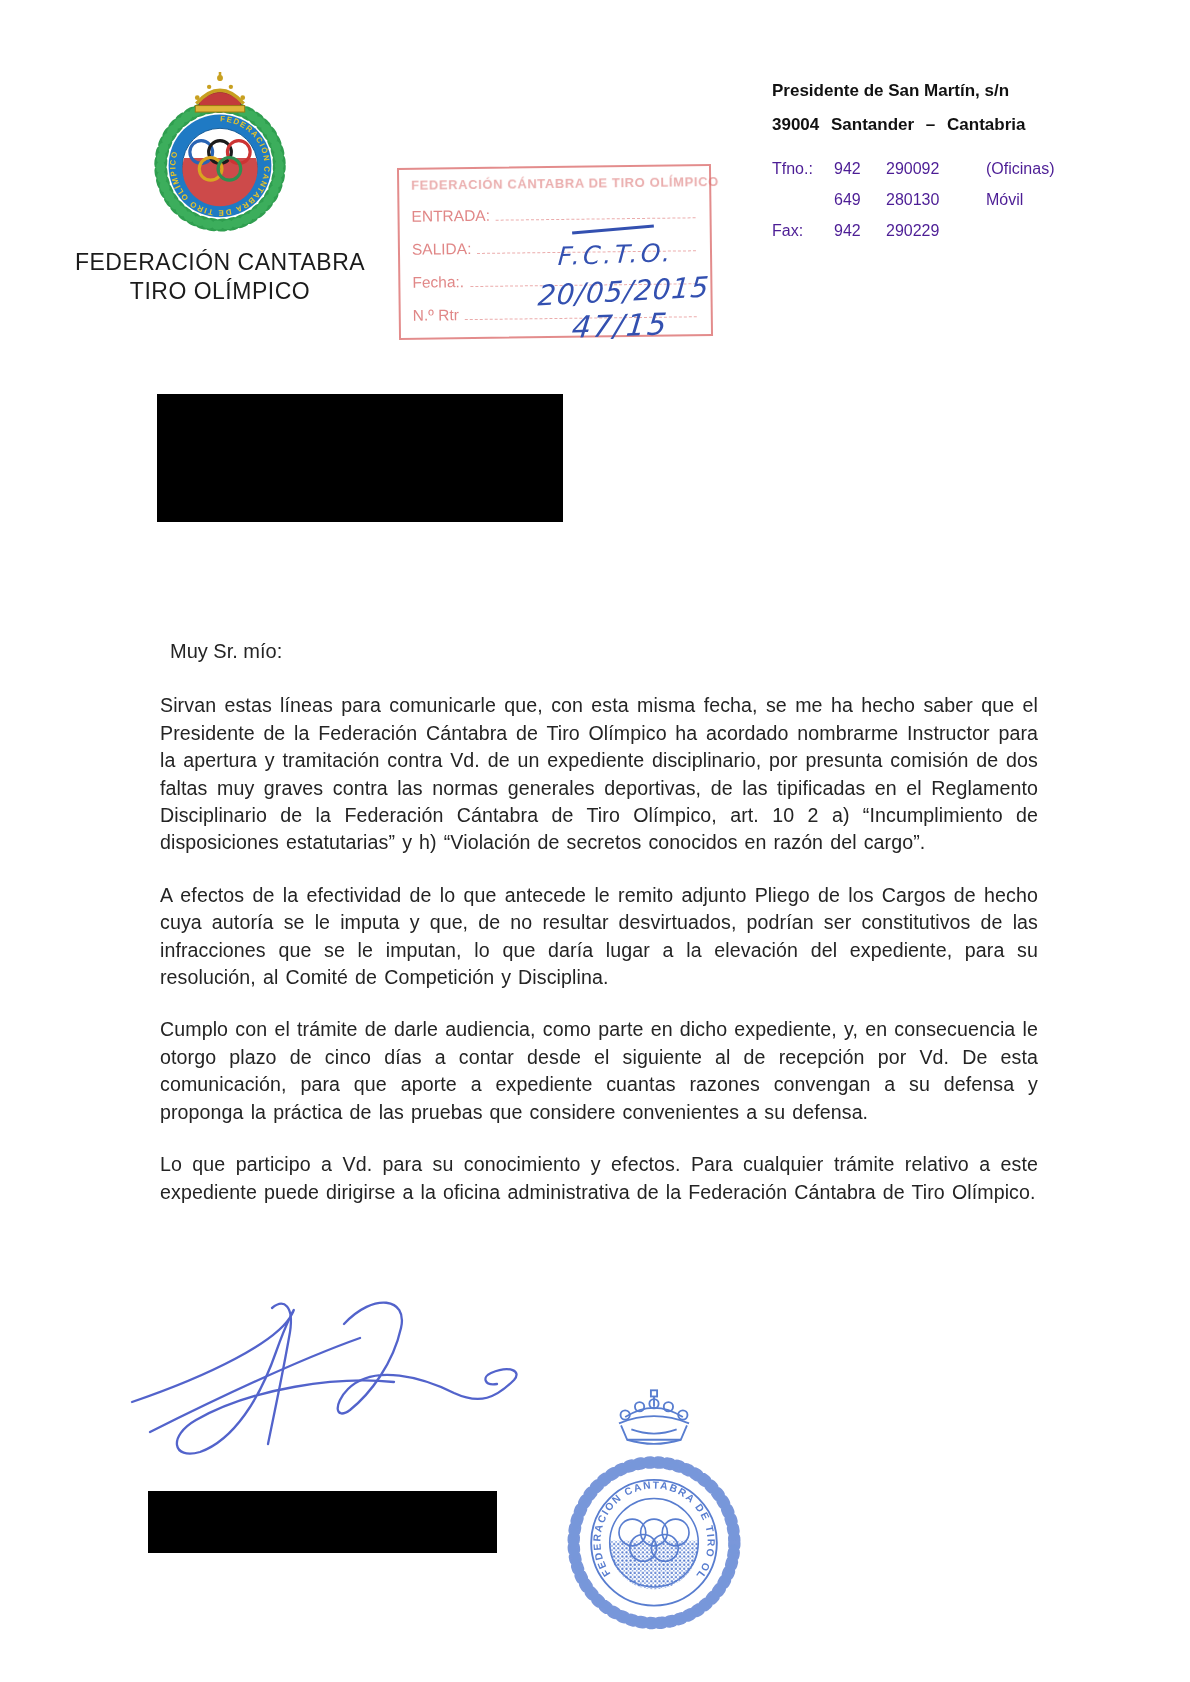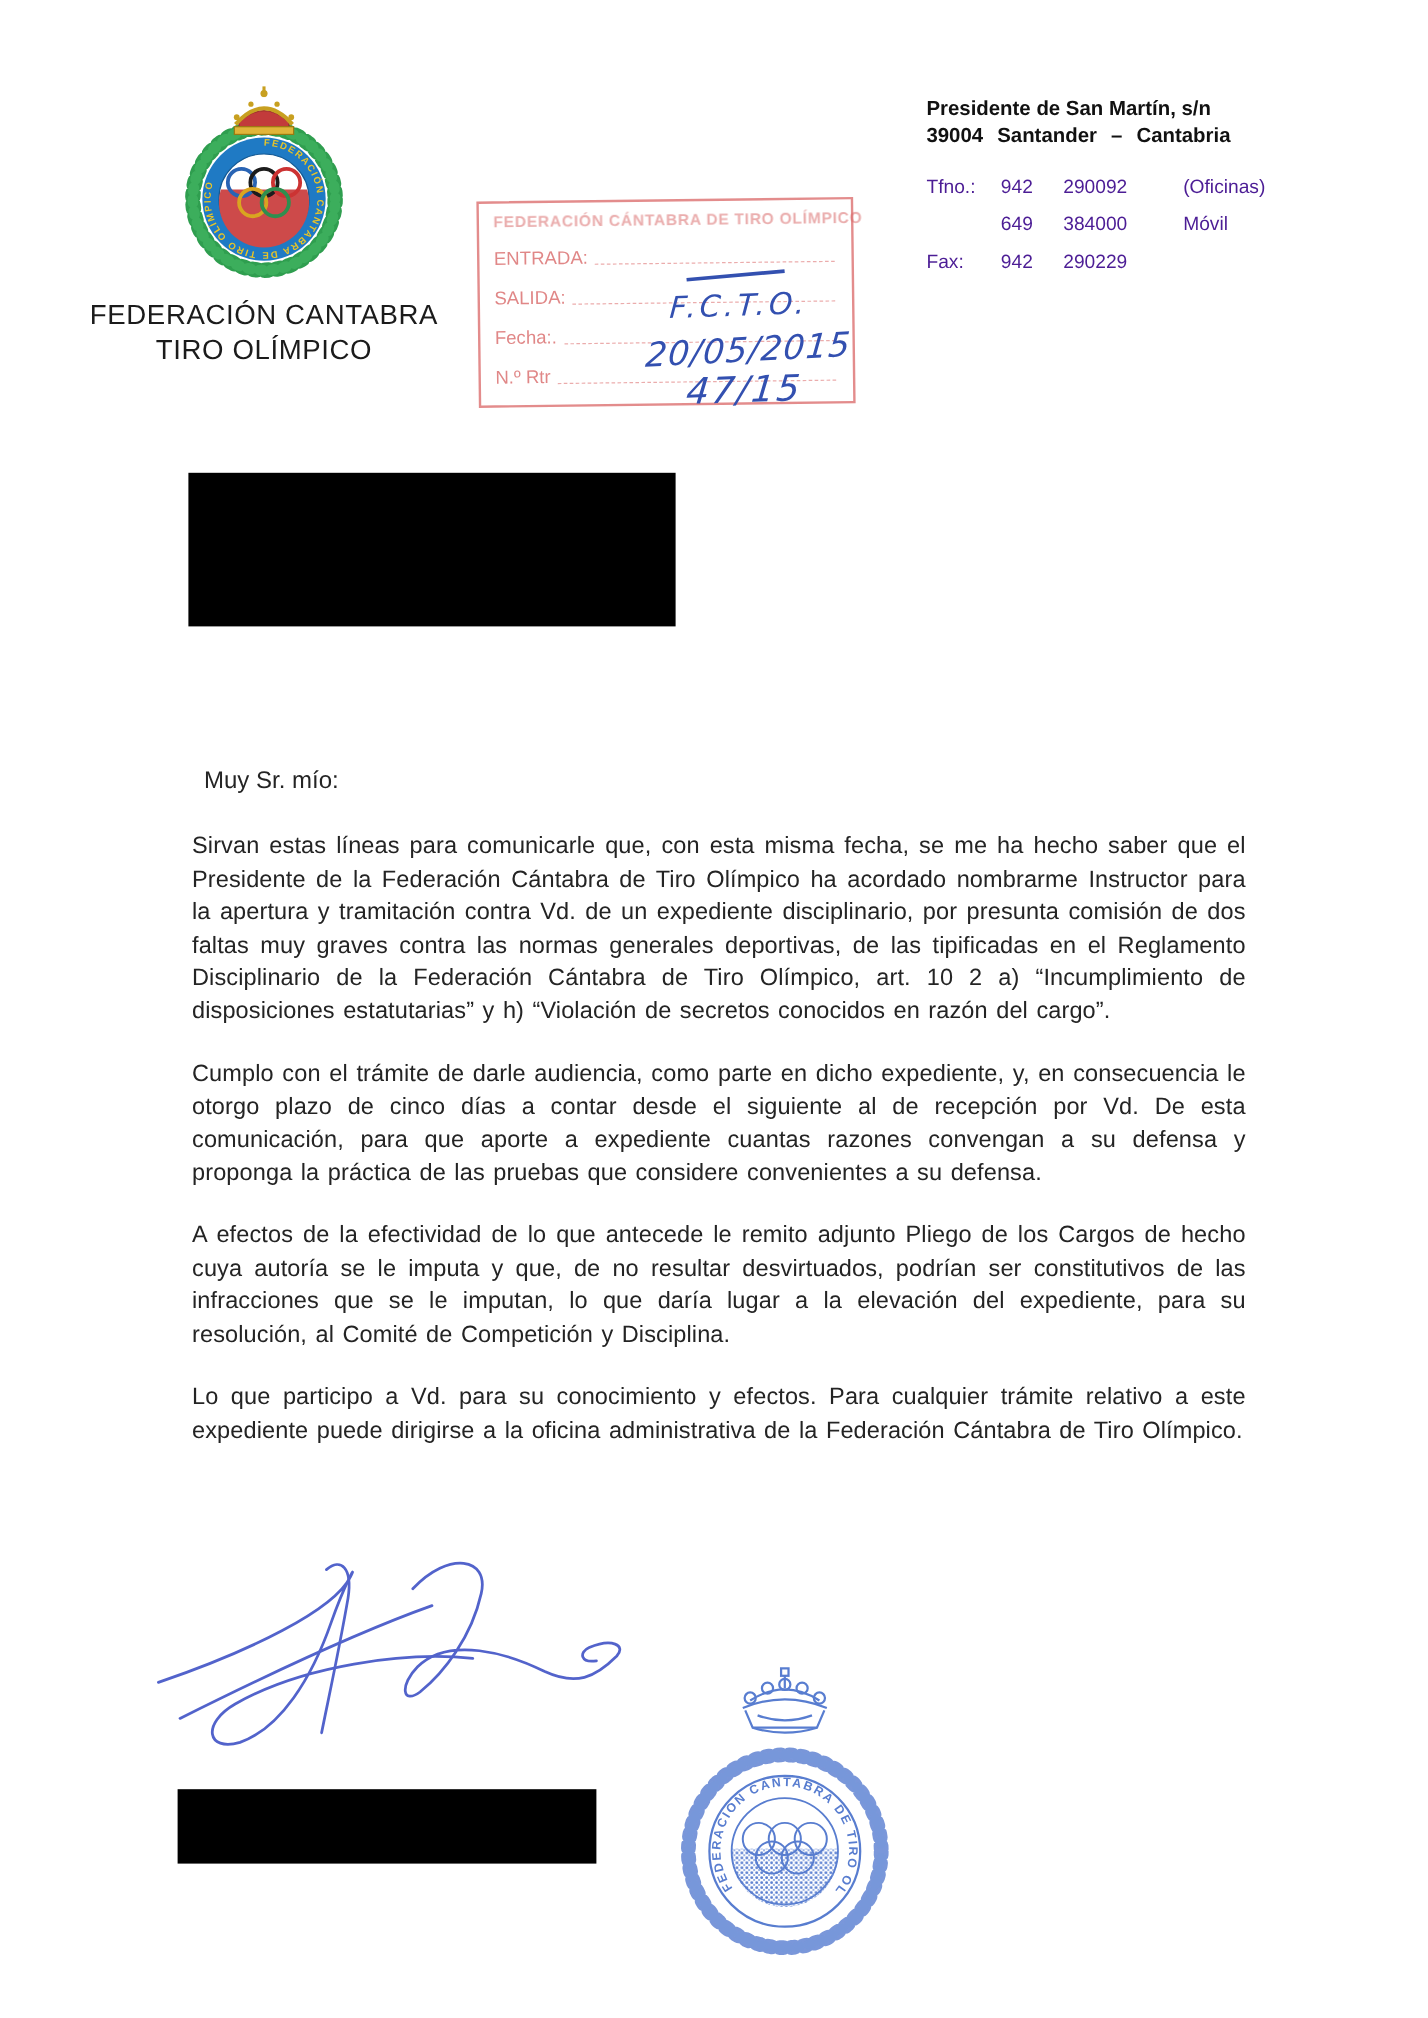--- a/index.html
+++ b/index.html
@@ -7,21 +7,21 @@
     position:relative;width:1190px;height:1682px;margin:0 auto;
     background:#ffffff;overflow:hidden;
     font-family:"Liberation Sans",sans-serif;color:#222;
   }
   
   .logo-block{position:absolute;left:70px;top:70px;width:300px;text-align:center;}
   .logo-block svg{display:block;margin:0 auto;}
   .org-name{margin-top:8px;font-size:23px;line-height:29px;color:#1b1b1b;letter-spacing:.5px;text-align:center;}
   .address-block{position:absolute;left:772px;top:80px;width:300px;}
   .addr-bold{font-weight:bold;font-size:17px;line-height:22px;color:#111;}
-  .addr-gap{word-spacing:7px;}
+  .addr-gap{word-spacing:7px;margin-top:12px;}
   .contact-rows{margin-top:17px;font-size:16px;color:#4c1d95;}
   .contact-row{display:grid;grid-template-columns:56px 46px 94px auto;column-gap:6px;line-height:31px;}
   
   .entry-stamp{
     position:absolute;left:398px;top:166px;width:314px;height:172px;
     border:2px solid rgba(216,96,96,.72);transform:rotate(-.7deg);
     padding:8px 12px;box-sizing:border-box;color:#d96a6a;
   }
   .stamp-title{font-weight:bold;font-size:13px;letter-spacing:.6px;opacity:.55;filter:blur(.4px);white-space:nowrap;}
   .stamp-row{display:flex;align-items:flex-end;height:33px;font-size:15.5px;opacity:.8;}
@@ -100,21 +100,21 @@
     <div class="contact-rows">
       <div class="contact-row">
         <span>Tfno.:</span>
         <span>942</span>
         <span>290092</span>
         <span>(Oficinas)</span>
       </div>
       <div class="contact-row">
         <span></span>
         <span>649</span>
-        <span>384000</span>
+        <span>280130</span>
         <span>Móvil</span>
       </div>
       <div class="contact-row">
         <span>Fax:</span>
         <span>942</span>
         <span>290229</span>
         <span></span>
       </div>
     </div>
   </div>
@@ -143,22 +143,22 @@
   <div class="handwriting hw-fcto">F.C.T.O.</div>
   <div class="handwriting hw-fecha">20/05/2015</div>
   <div class="handwriting hw-nrtr">47/15</div>
 
   <div class="redaction redact-1"></div>
 
 
   <div class="letter-body">
     <p class="salutation">Muy Sr. mío:</p>
     <p class="para">Sirvan estas líneas para comunicarle que, con esta misma fecha, se me ha hecho saber que el Presidente de la Federación Cántabra de Tiro Olímpico ha acordado nombrarme Instructor para la apertura y tramitación contra Vd.  de un expediente disciplinario, por presunta comisión de dos faltas muy graves contra las normas generales deportivas, de las tipificadas en el Reglamento Disciplinario de la Federación Cántabra de Tiro Olímpico, art. 10 2 a) “Incumplimiento de disposiciones estatutarias” y h) “Violación de secretos conocidos en razón del cargo”.</p>
+    <p class="para">A efectos de la efectividad de lo que antecede le remito adjunto Pliego de los Cargos de hecho cuya autoría se le imputa y que, de no resultar  desvirtuados, podrían ser constitutivos de las infracciones que se le imputan, lo que daría lugar a la elevación del expediente, para su resolución, al Comité  de Competición y Disciplina.</p>
     <p class="para">Cumplo con el trámite de darle audiencia, como parte en dicho expediente, y, en consecuencia le otorgo plazo de cinco días a contar desde el siguiente al de recepción por Vd. De esta comunicación, para que aporte a expediente cuantas razones convengan a su defensa y proponga la práctica de las pruebas que considere convenientes a su defensa.</p>
-    <p class="para">A efectos de la efectividad de lo que antecede le remito adjunto Pliego de los Cargos de hecho cuya autoría se le imputa y que, de no resultar  desvirtuados, podrían ser constitutivos de las infracciones que se le imputan, lo que daría lugar a la elevación del expediente, para su resolución, al Comité  de Competición y Disciplina.</p>
     <p class="para">Lo que participo a Vd. para su conocimiento y efectos. Para cualquier trámite relativo a este expediente puede dirigirse a la oficina administrativa de la Federación Cántabra de Tiro Olímpico.</p>
   </div>
 
   <svg class="signature" width="420" height="195" viewBox="0 0 420 195">
     <g fill="none" stroke="#4456c7" stroke-width="2.3" stroke-linecap="round" opacity=".92">
       <path d="M10,122 C86,96 156,62 170,34 C176,22 166,38 154,72 C138,118 112,160 78,172 C50,180 46,156 74,140 C130,108 216,96 272,102"></path>
       <path d="M28,152 C92,120 176,80 238,58"></path>
       <path d="M150,28 C162,18 172,26 168,52 C160,98 152,134 146,164"></path>
       <path d="M222,44 C252,12 286,18 279,48 C271,84 248,114 228,130 C213,141 211,124 226,109 C252,83 302,98 332,113 C358,125 374,118 392,100 C400,91 388,85 369,93 C360,97 362,106 375,104"></path>
     </g>

